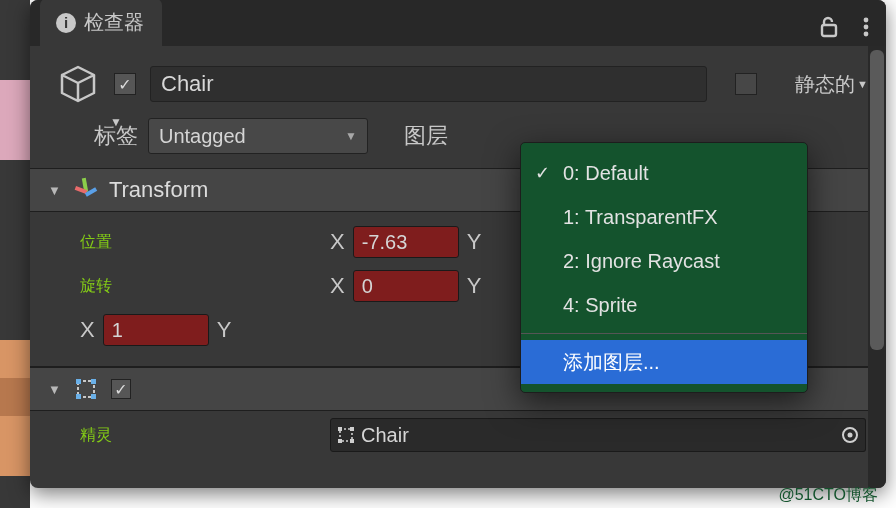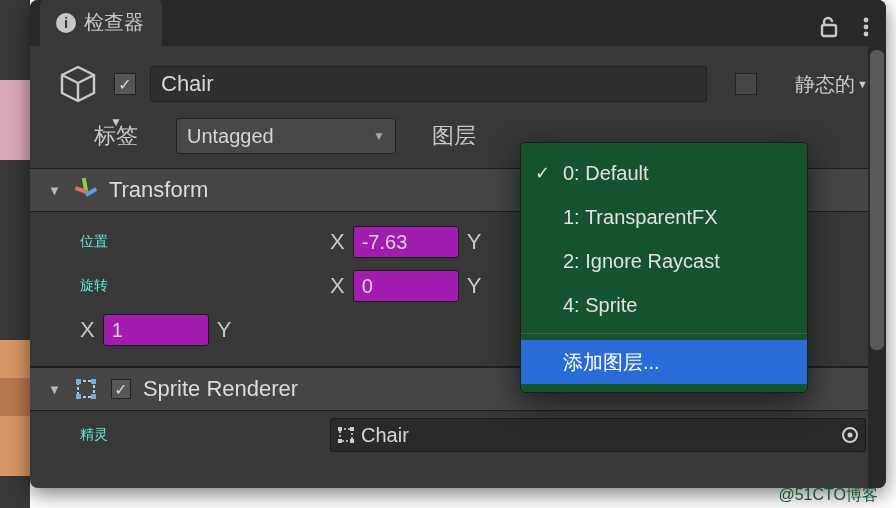--- a/index.html
+++ b/index.html
@@ -25,37 +25,37 @@
   .checkbox { width: 22px; height: 22px; border: 1px solid #222; background: #565656; display: flex; align-items: center; justify-content: center; color: #dcdcdc; font-size: 16px; }
   .name-input { flex: 1; height: 36px; background: #2f2f2f; border: 1px solid #222; border-radius: 3px; color: #d7d7d7; font-size: 22px; padding: 0 10px; display: flex; align-items: center; }
   .static-box { width: 22px; height: 22px; border: 1px solid #222; background: #474747; margin-left: 14px; }
   .static-label { color: #c8c8c8; font-size: 20px; margin-left: 24px; display: flex; align-items: center; gap: 2px; }
   .tiny-tri { font-size: 11px; color: #c8c8c8; }
 
   .second-row { padding: 6px 18px 14px 64px; gap: 10px; }
   .overview-tri { position: absolute; left: 80px; top: 115px; font-size: 12px; color: #c8c8c8; }
   .lbl { color: #c8c8c8; font-size: 22px; }
   .dropdown { height: 36px; background: #484848; border: 1px solid #222; border-radius: 3px; color: #d5d5d5; font-size: 20px; display: flex; align-items: center; padding: 0 10px; gap: 8px; }
-  .dd-tag { width: 220px; margin-left: 28px; }
+  .dd-tag { width: 220px; }
   .dd-tri { margin-left: auto; font-size: 12px; color: #a8a8a8; }
 
   .section-hdr { height: 44px; background: #454545; border-top: 1px solid #1e1e1e; border-bottom: 1px solid #1e1e1e; display: flex; align-items: center; padding: 0 18px; gap: 12px; }
   .fold { font-size: 13px; color: #b8b8b8; }
   .axis-ico { width: 24px; height: 24px; position: relative; }
   .axis-ico .a1 { position:absolute; left:10px; top:0; width:4px; height:14px; background:#8bce4a; transform:rotate(-10deg);}
   .axis-ico .a2 { position:absolute; left:2px; top:10px; width:12px; height:4px; background:#e86b6b; transform:rotate(20deg);}
   .axis-ico .a3 { position:absolute; left:12px; top:12px; width:12px; height:4px; background:#5aa0e8; transform:rotate(-30deg);}
   .sec-title { color: #dcdcdc; font-size: 22px; }
 
   .prop-area { padding: 8px 18px 14px 50px; border-bottom: 1px solid #1e1e1e; }
   .prop-row { display: flex; align-items: center; height: 44px; }
-  .prop-label { width: 250px; color: #5eead4; font-size: 14px; }
+  .prop-label { width: 250px; color: #84cc16; font-size: 16px; }
   .xyz { display: flex; align-items: center; gap: 8px; }
   .axis-lbl { color: #c8c8c8; font-size: 22px; }
-  .num-input { width: 106px; height: 32px; background: #a21caf; border: 1px solid #1a1a1a; border-radius: 3px; color: #d5d5d5; font-size: 20px; padding: 0 8px; display: flex; align-items: center; }
+  .num-input { width: 106px; height: 32px; background: #7f1d1d; border: 1px solid #1a1a1a; border-radius: 3px; color: #d5d5d5; font-size: 20px; padding: 0 8px; display: flex; align-items: center; }
 
   .sprite-hdr { margin-top: 0; }
   .sprite-ico { width: 26px; height: 26px; }
   .sprite-row { display: flex; align-items: center; padding: 10px 20px 10px 50px; height: 48px; }
   .obj-field { flex: 1; height: 34px; background: #2a2a2a; border: 1px solid #1a1a1a; border-radius: 3px; display: flex; align-items: center; padding: 0 6px; color: #d5d5d5; font-size: 20px; gap: 6px; }
   .picker-btn { width: 32px; height: 34px; background: #2a2a2a; border: 1px solid #1a1a1a; border-left: none; border-radius: 0 3px 3px 0; display:flex; align-items:center; justify-content:center; color:#cfcfcf; margin-left:-3px;}
 
   .menu { position: absolute; left: 520px; top: 142px; width: 288px; background: #14532d; border: 1px solid #1d1d1d; border-radius: 5px; box-shadow: 0 10px 32px rgba(0,0,0,0.6); padding: 8px 0; }
   .menu-item { height: 44px; display: flex; align-items: center; padding: 0 16px 0 42px; color: #e2e2e2; font-size: 20px; position: relative; }
   .menu-item.sel::before { content:"✓"; position:absolute; left:14px; color:#e2e2e2; font-size:18px; }
@@ -175,21 +175,20 @@
     <span class="sprite-ico">
       <svg width="26" height="26" viewBox="0 0 26 26">
           <rect x="5" y="5" width="16" height="16" fill="none" stroke="#c8c8c8" stroke-width="2" stroke-dasharray="3,2"></rect>
           <rect x="3" y="3" width="5" height="5" fill="#6ab0e8"></rect>
           <rect x="18" y="3" width="5" height="5" fill="#6ab0e8"></rect>
           <rect x="3" y="18" width="5" height="5" fill="#6ab0e8"></rect>
           <rect x="18" y="18" width="5" height="5" fill="#6ab0e8"></rect>
         </svg>
     </span>
     <span class="checkbox" style="width:20px;height:20px;">✓</span>
-    <span class="sec-title">Sprite Renderer</span>
   </div>
 
   <div class="sprite-row">
     <span class="prop-label" style="width:250px;">精灵</span>
     <div class="obj-field">
       <svg width="18" height="18" viewBox="0 0 18 18">
           <rect x="3" y="3" width="12" height="12" fill="none" stroke="#cfcfcf" stroke-width="1.6" stroke-dasharray="2,2"></rect>
           <rect x="1" y="1" width="4" height="4" fill="#cfcfcf"></rect>
           <rect x="13" y="1" width="4" height="4" fill="#cfcfcf"></rect>
           <rect x="1" y="13" width="4" height="4" fill="#cfcfcf"></rect>

